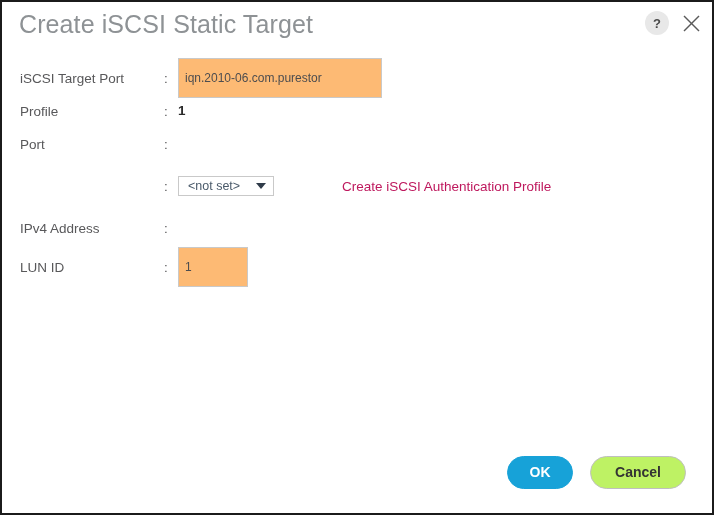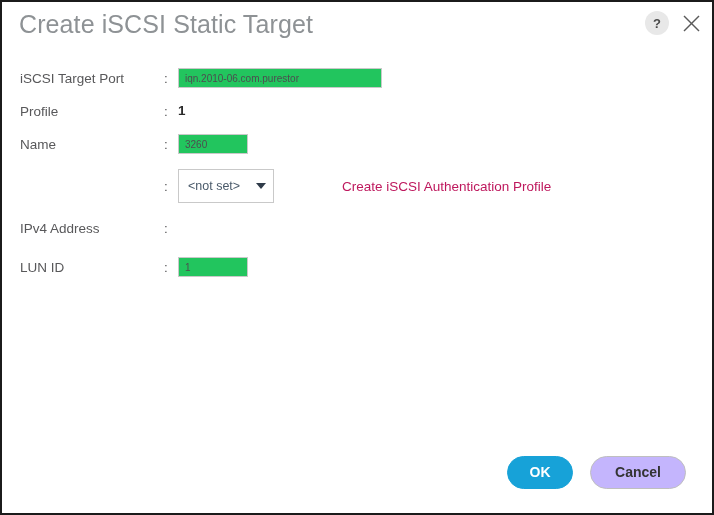--- a/index.html
+++ b/index.html
@@ -97,46 +97,46 @@
     left: 162px;
     font-size: 13.5px;
     color: #58585a;
   }
   .field-control {
     position: absolute;
     left: 176px;
   }
   .text-input {
     box-sizing: border-box;
-    height: 20px;
+    height: 40px;
     padding: 0 6px;
     border: 1px solid #c9c9c9;
-    background: #22c55e;
+    background: #fdba74;
     font-family: "Liberation Sans", sans-serif;
-    font-size: 10px;
+    font-size: 12px;
     color: #4d4d4f;
     outline: none;
     border-radius: 0;
   }
   .w-target { width: 204px; }
   .w-port { width: 70px; }
   .w-ip { width: 137px; }
   .w-lun { width: 70px; }
 
   .static-value {
     font-size: 13.5px;
     font-weight: bold;
     color: #2b2b2b;
     line-height: 28px;
   }
 
   .select-box {
     box-sizing: border-box;
     width: 96px;
-    height: 34px;
+    height: 20px;
     border: 1px solid #c9c9c9;
     background: #ffffff;
     display: flex;
     align-items: center;
     justify-content: space-between;
     padding: 0 7px 0 9px;
     cursor: pointer;
   }
   .select-value {
     font-size: 12.5px;
@@ -190,21 +190,21 @@
     padding: 0 18px;
     min-width: 66px;
   }
   .btn-ok {
     background: #17a2d8;
     border: 1px solid #17a2d8;
     color: #ffffff;
     width: 66px;
   }
   .btn-cancel {
-    background: #c4b5fd;
+    background: #bef264;
     border: 1px solid #bfbfbf;
     color: #333333;
     width: 96px;
   }
 </style>
 </head>
 <body>
 
 <div class="dialog">
 
@@ -231,25 +231,22 @@
       </span>
     </div>
 
     <div class="form-row">
       <span class="field-label">Profile</span>
       <span class="colon">:</span>
       <span class="field-control static-value">1</span>
     </div>
 
     <div class="form-row row-gap-lg">
-      <span class="field-label">Name</span>
-      <span class="colon">:</span>
-      <span class="field-control">
-        <input class="text-input w-port" type="text" value="3260" style="">
-      </span>
+      <span class="field-label">Port</span>
+      <span class="colon">:</span>
     </div>
 
     <div class="form-row row-gap-lg" style="height:34px;">
       <span class="colon">:</span>
       <span class="field-control">
         <div class="select-box">
           <span class="select-value">&lt;not set&gt;</span>
           <span class="select-arrow"></span>
         </div>
       </span>

